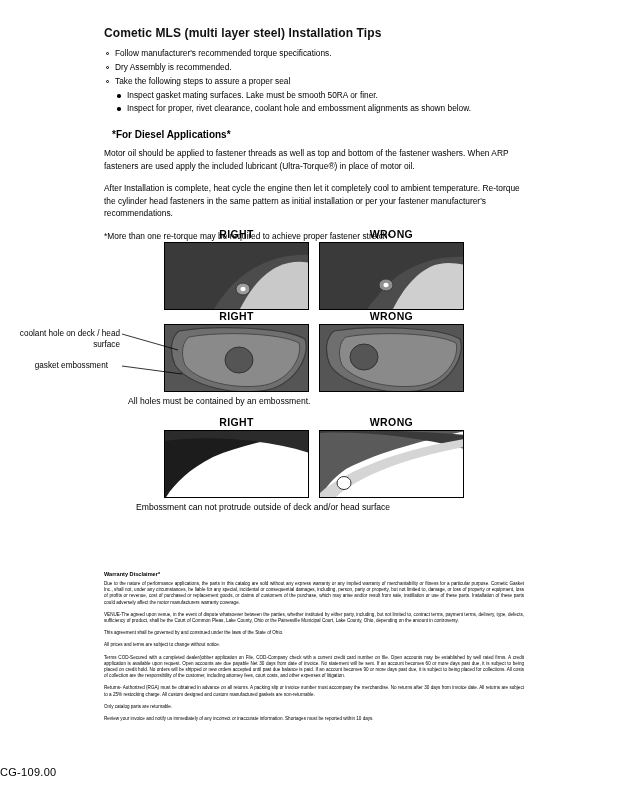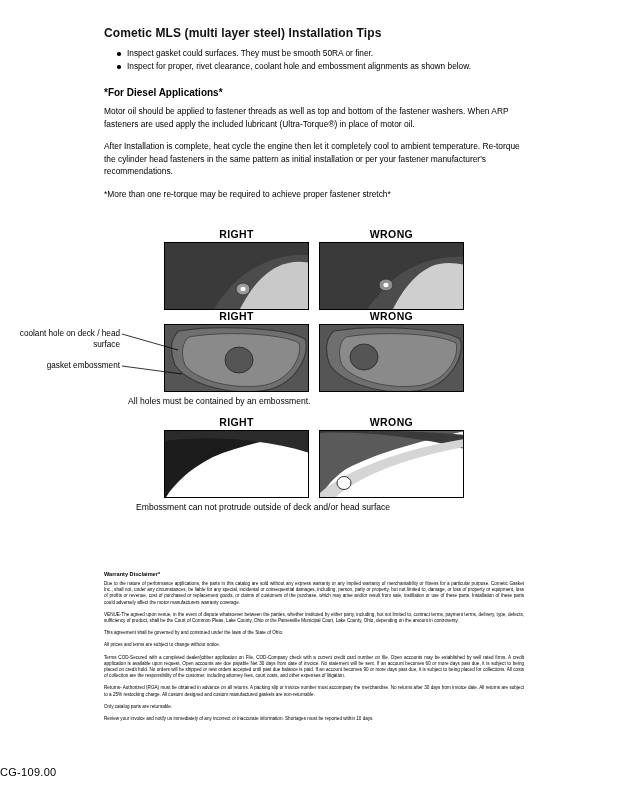--- a/index.html
+++ b/index.html
@@ -76,21 +76,21 @@
     left: 3px;
     top: 5px;
     width: 3.5px;
     height: 3.5px;
     background: #000;
     border-radius: 50%;
   }
   h2.subtitle {
     font-size: 10px;
     font-weight: bold;
-    margin: 14px 0 7px 0;
+    margin: 14px 0 7px 8px;
   }
   p.para {
     font-size: 8.4px;
     line-height: 12.6px;
     margin: 0 0 10px 0;
   }
   p.para.tight { margin-bottom: 0; }
 
   
   .figures {
@@ -179,22 +179,27 @@
   svg { display: block; }
 </style>
 </head>
 <body>
 
 <div class="page">
 
   <div class="content">
     <h1 class="title">Cometic MLS (multi layer steel) Installation Tips</h1>
 
+    <ul class="bullets">
+      <li>Follow manufacturer's recommended torque specifications.</li>
+      <li>Dry Assembly is recommended.</li>
+      <li>Take the following steps to assure a proper seal</li>
+    </ul>
     <ul class="subbullets">
-      <li>Inspect gasket could surfaces.  They must be smooth 50RA or finer.</li>
+      <li>Inspect gasket mating surfaces.  Lake must be smooth 50RA or finer.</li>
       <li>Inspect for proper, rivet clearance, coolant hole and embossment alignments as shown below.</li>
     </ul>
 
     <h2 class="subtitle">*For Diesel Applications*</h2>
     <p class="para">Motor oil should be applied to fastener threads as well as top and bottom of the fastener washers. When ARP fasteners are used apply the included lubricant (Ultra-Torque®) in place of motor oil.</p>
     <p class="para">After Installation is complete, heat cycle the engine then let it completely cool to ambient temperature. Re-torque the cylinder head fasteners in the same pattern as initial installation or per your fastener manufacturer's recommendations.</p>
     <p class="para tight">*More than one re-torque may be required to achieve proper fastener stretch*</p>
   </div>
 
   <div class="figures">
@@ -251,21 +256,21 @@
             <path d="M0,0 L145,0 L145,68 L0,68 Z" fill="#555555"></path>
             <path d="M14,6 C50,0 120,2 140,14 C146,30 130,62 96,66 C60,70 22,58 10,40 C4,26 6,12 14,6 Z" fill="#6f6f6f" stroke="#3a3a3a" stroke-width="1.2"></path>
             <path d="M26,12 C58,6 118,8 136,18 C140,32 126,58 96,61 C64,64 32,54 22,40 C17,28 20,16 26,12 Z" fill="#8a8a8a" stroke="#4a4a4a" stroke-width="1"></path>
             <ellipse cx="44" cy="32" rx="14" ry="13" fill="#555555" stroke="#333" stroke-width="1"></ellipse>
           </svg>
         </div>
       </div>
       <div class="cap">All holes must be contained by an embossment.</div>
 
       <div class="callout" style="left:-104px; top:18px; width:120px;">coolant hole on deck / head surface</div>
-      <div class="callout" style="left:-104px; top:50px; width:120px;">gasket embossment</div>
+      <div class="callout" style="left:-104px; top:50px; width:108px;">gasket embossment</div>
       <svg style="position:absolute; left:18px; top:18px;" width="70" height="50" viewBox="0 0 70 50">
         <line x1="0" y1="6" x2="56" y2="22" stroke="#000" stroke-width="0.8"></line>
         <line x1="0" y1="38" x2="60" y2="46" stroke="#000" stroke-width="0.8"></line>
       </svg>
     </div>
 
     <div class="fig-row">
       <div class="fig-labels" style="margin-bottom:2px;">
         <div class="fig-label" style="width:145px;">RIGHT</div>
         <div style="width:10px;"></div>

